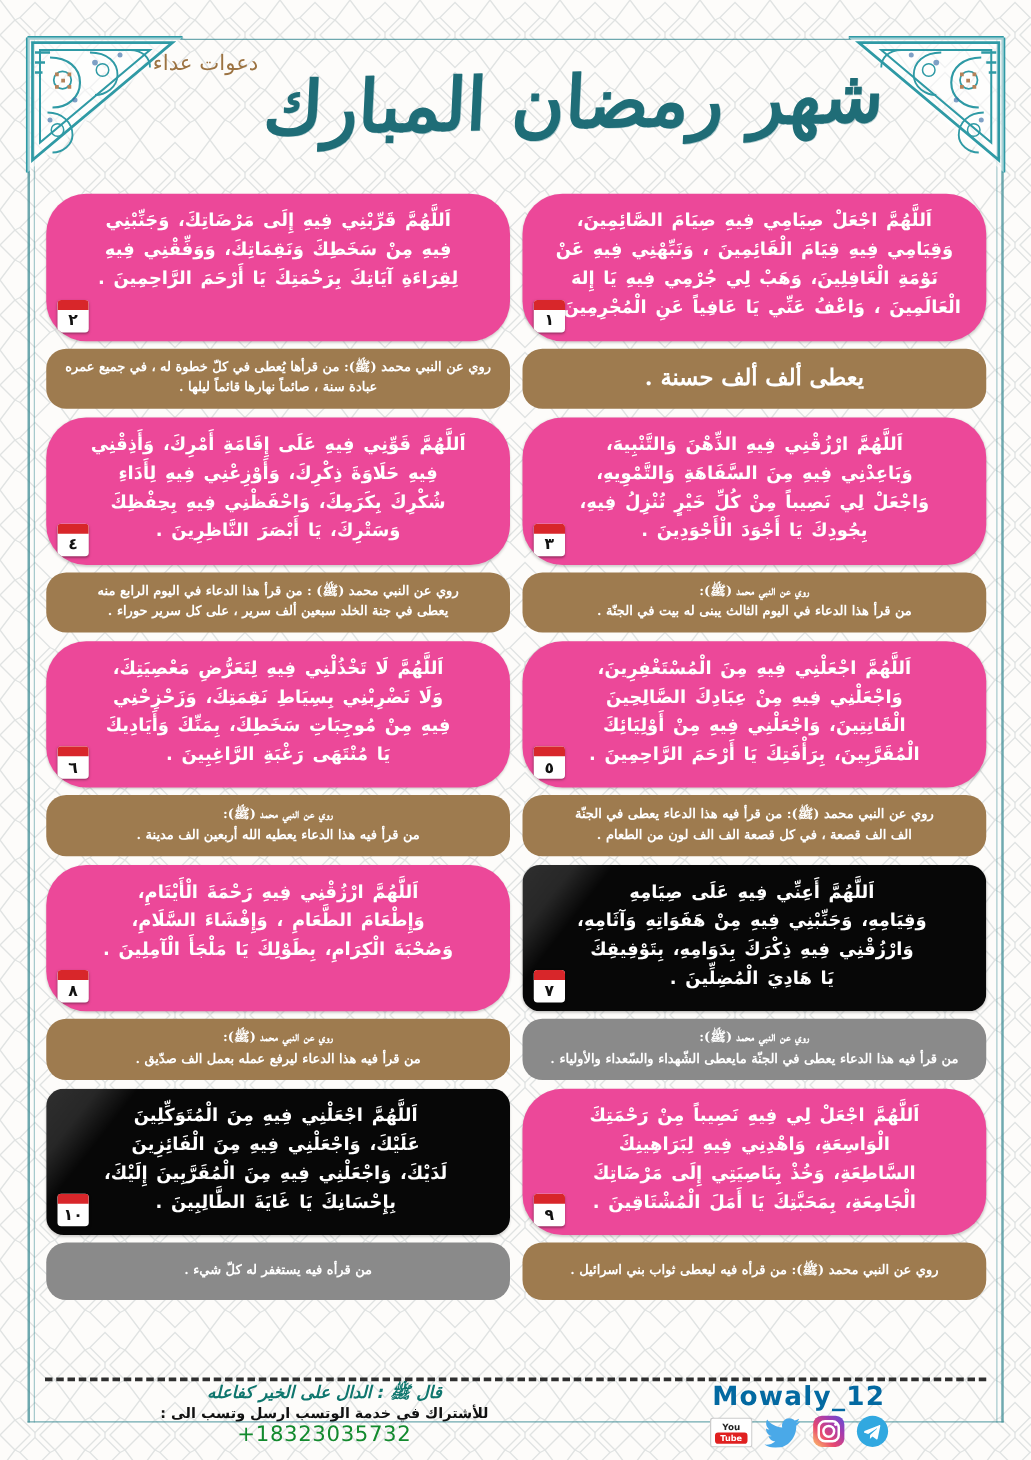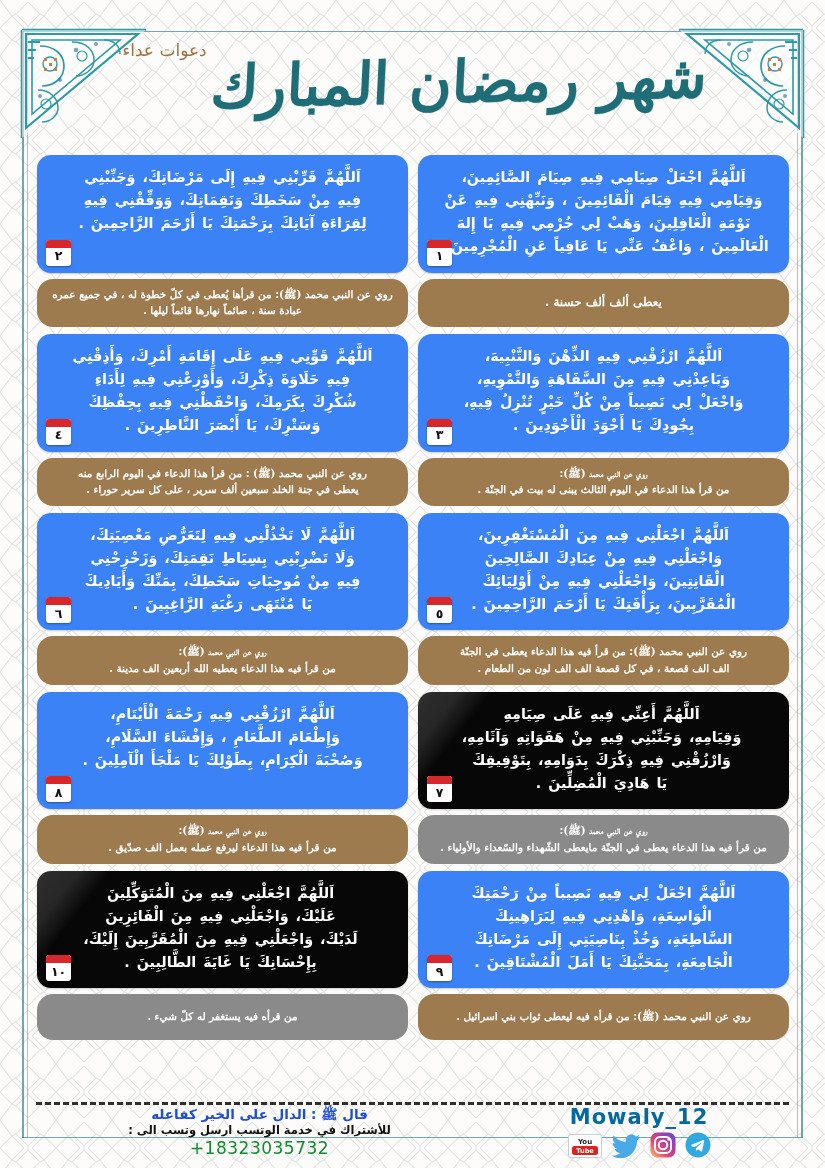--- a/index.html
+++ b/index.html
@@ -110,21 +110,21 @@
     width: 371px;
     border-radius: 14px;
     padding: 11px 16px 14px 16px;
     position: relative;
     color: #ffffff;
     direction: rtl;
     text-align: center;
     box-shadow: 0 1px 2px rgba(0,0,0,0.18);
     overflow: hidden;
   }
-  .dua-card.teal  { background: #3b82f6; }
+  .dua-card.teal  { background: #ec4899; border-radius: 32px; }
   .dua-card.black {
     background:
       linear-gradient(128deg, rgba(255,255,255,0.16) 0%, rgba(255,255,255,0.13) 9%,
                      rgba(255,255,255,0.0) 16%, rgba(0,0,0,0) 100%),
       #070707;
     padding-left: 12px;
   }
   .dua-text {
     font-family: "DejaVu Sans", "Liberation Sans", sans-serif;
     font-size: 14.3px;
@@ -184,21 +184,21 @@
   .hadith-bar.brown { background: #9e7b4f; }
   .hadith-bar.gray  { background: #8a8a8a; }
   .hadith-text {
     font-family: "DejaVu Serif", "Liberation Serif", serif;
     font-size: 10.4px;
     font-weight: bold;
     line-height: 1.6;
     white-space: pre-line;
   }
   .hadith-text.big {
-    font-size: 12px;
+    font-size: 18px;
     line-height: 1.5;
   }
 
   
   #footer {
     position: absolute;
     left: 36px;
     bottom: 12px;
     width: 753px;
     height: 48px;
@@ -216,22 +216,23 @@
   #footer-right {
     flex: 1;
     direction: rtl;
     text-align: center;
     padding-right: 6px;
   }
   .foot-line1 {
     font-family: "DejaVu Sans", sans-serif;
     font-size: 13.5px;
     font-weight: bold;
-    color: #1d4ed8;
+    color: #0f766e;
     line-height: 1.25;
+    font-style: italic;
   }
   .foot-line2 {
     font-family: "DejaVu Sans", sans-serif;
     font-size: 11.5px;
     font-weight: bold;
     color: #111;
     line-height: 1.3;
   }
   .foot-phone {
     font-family: "DejaVu Sans", sans-serif;

